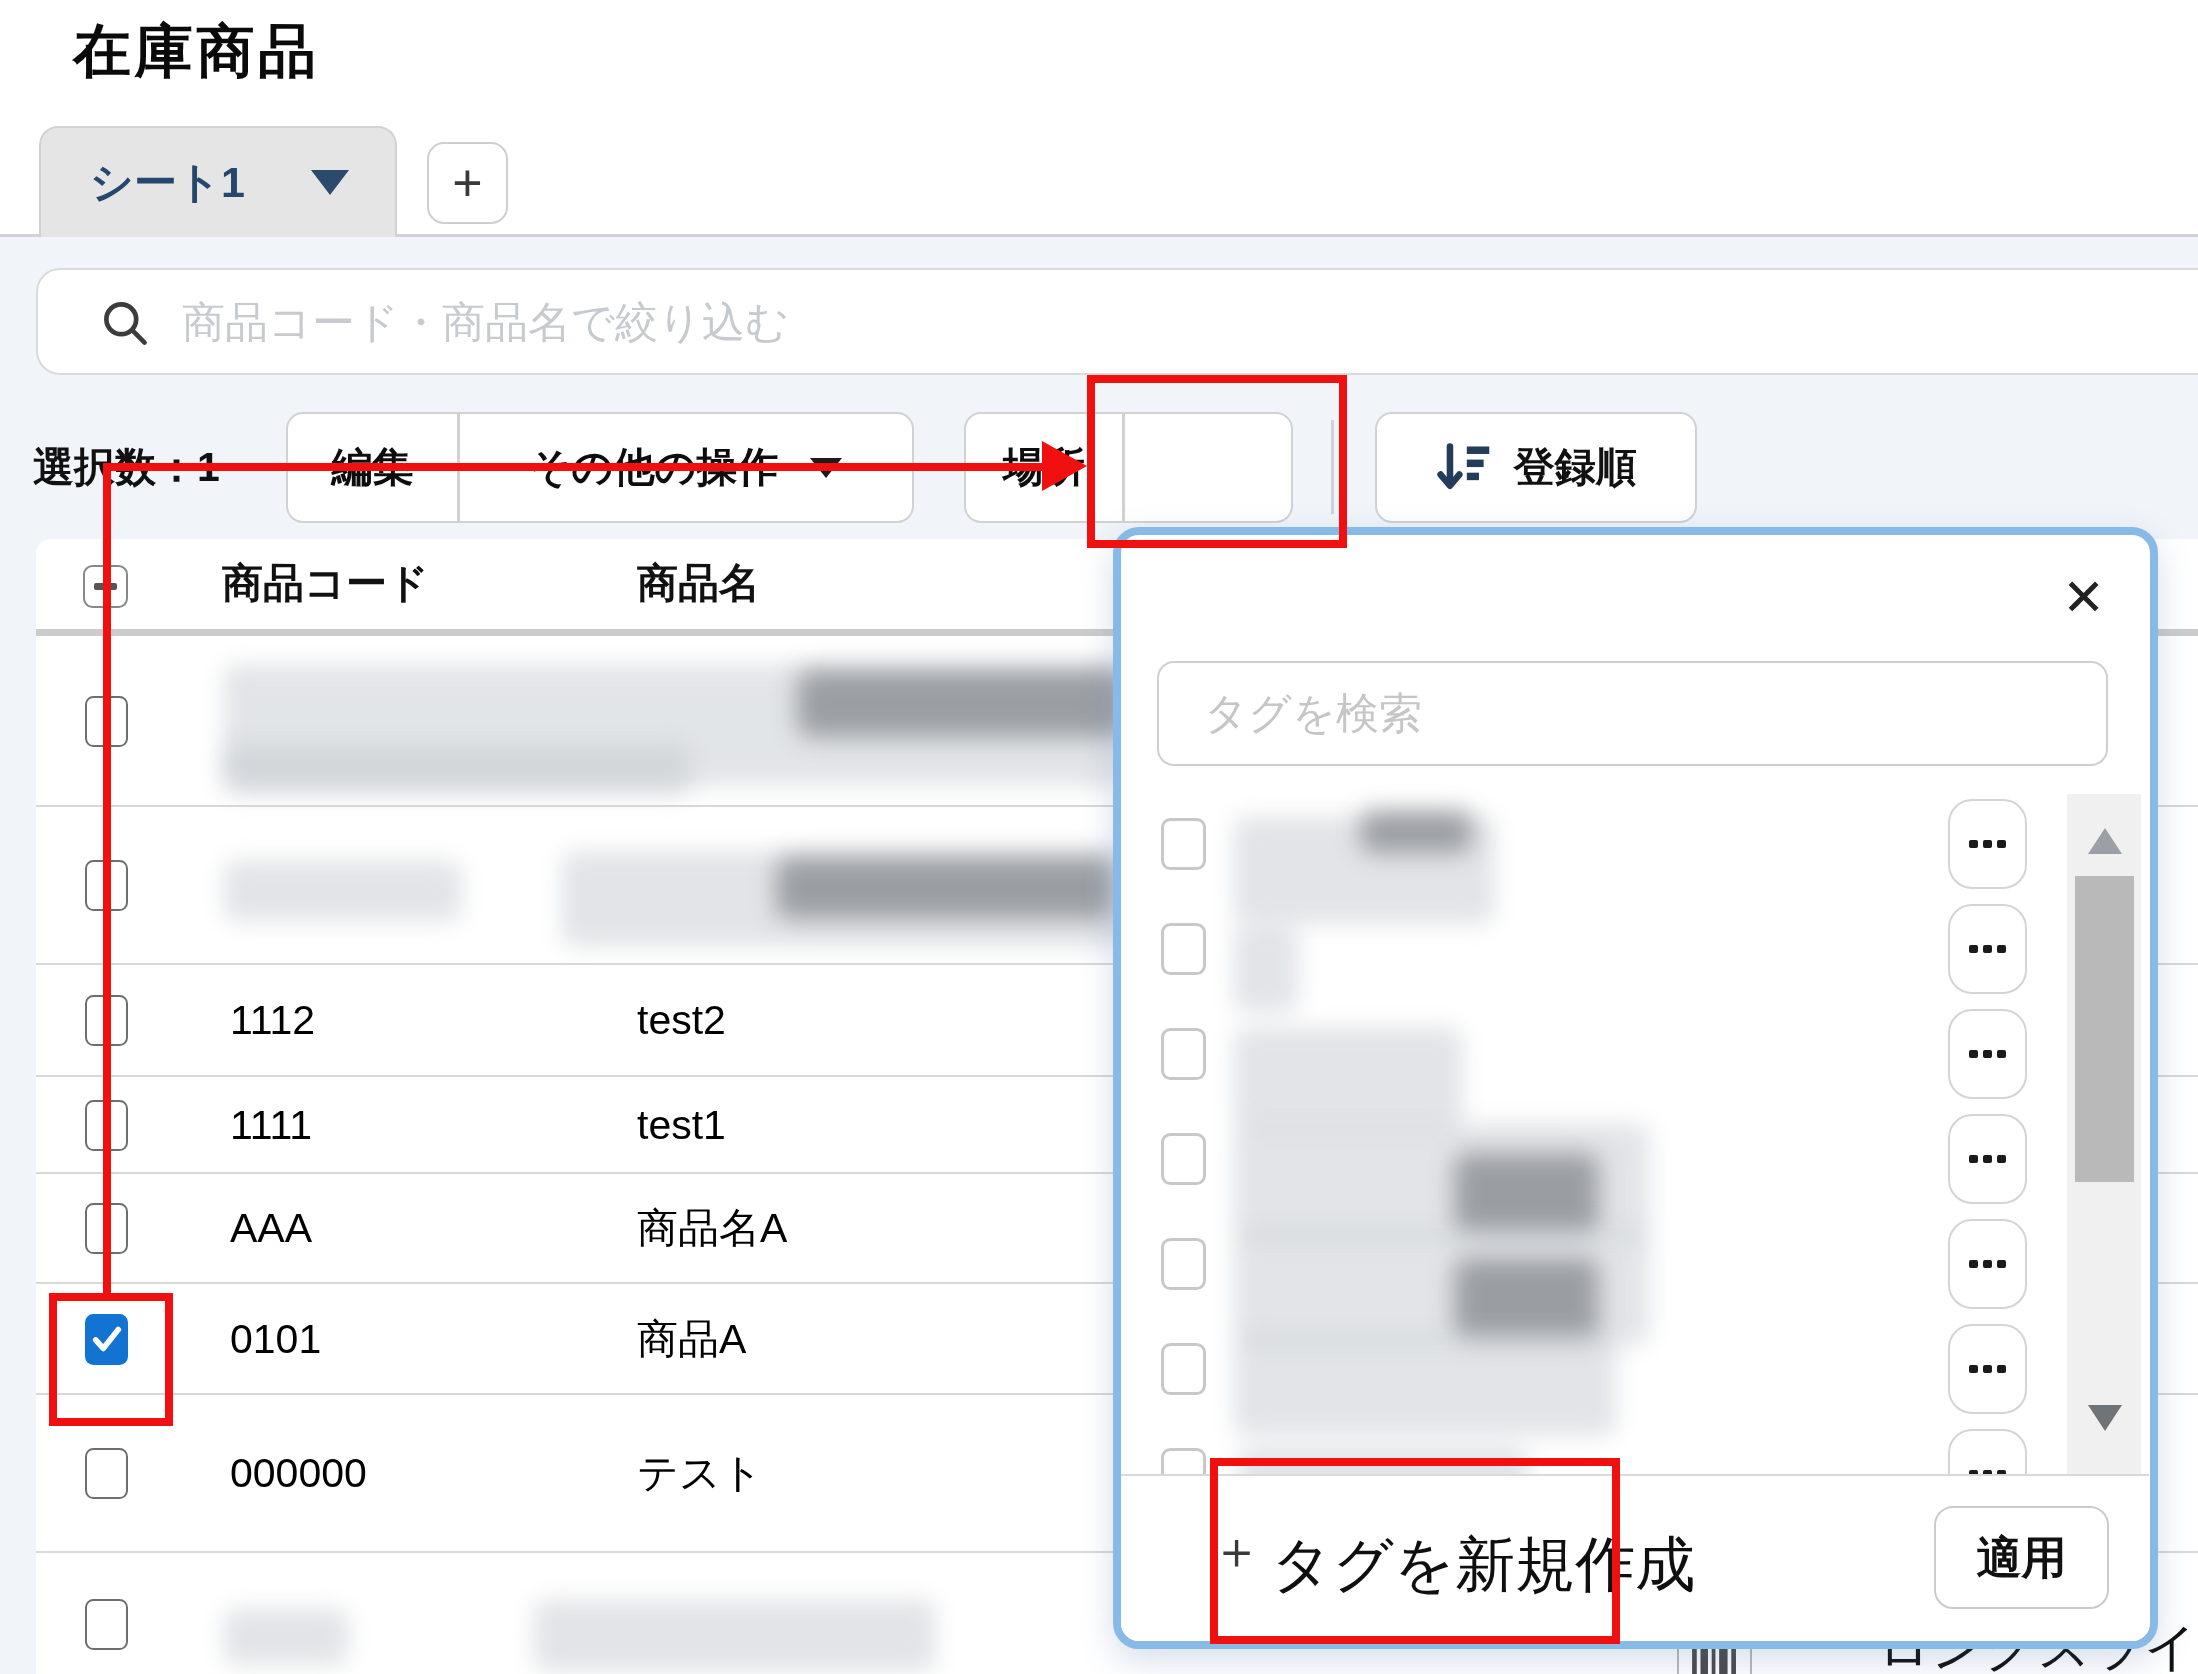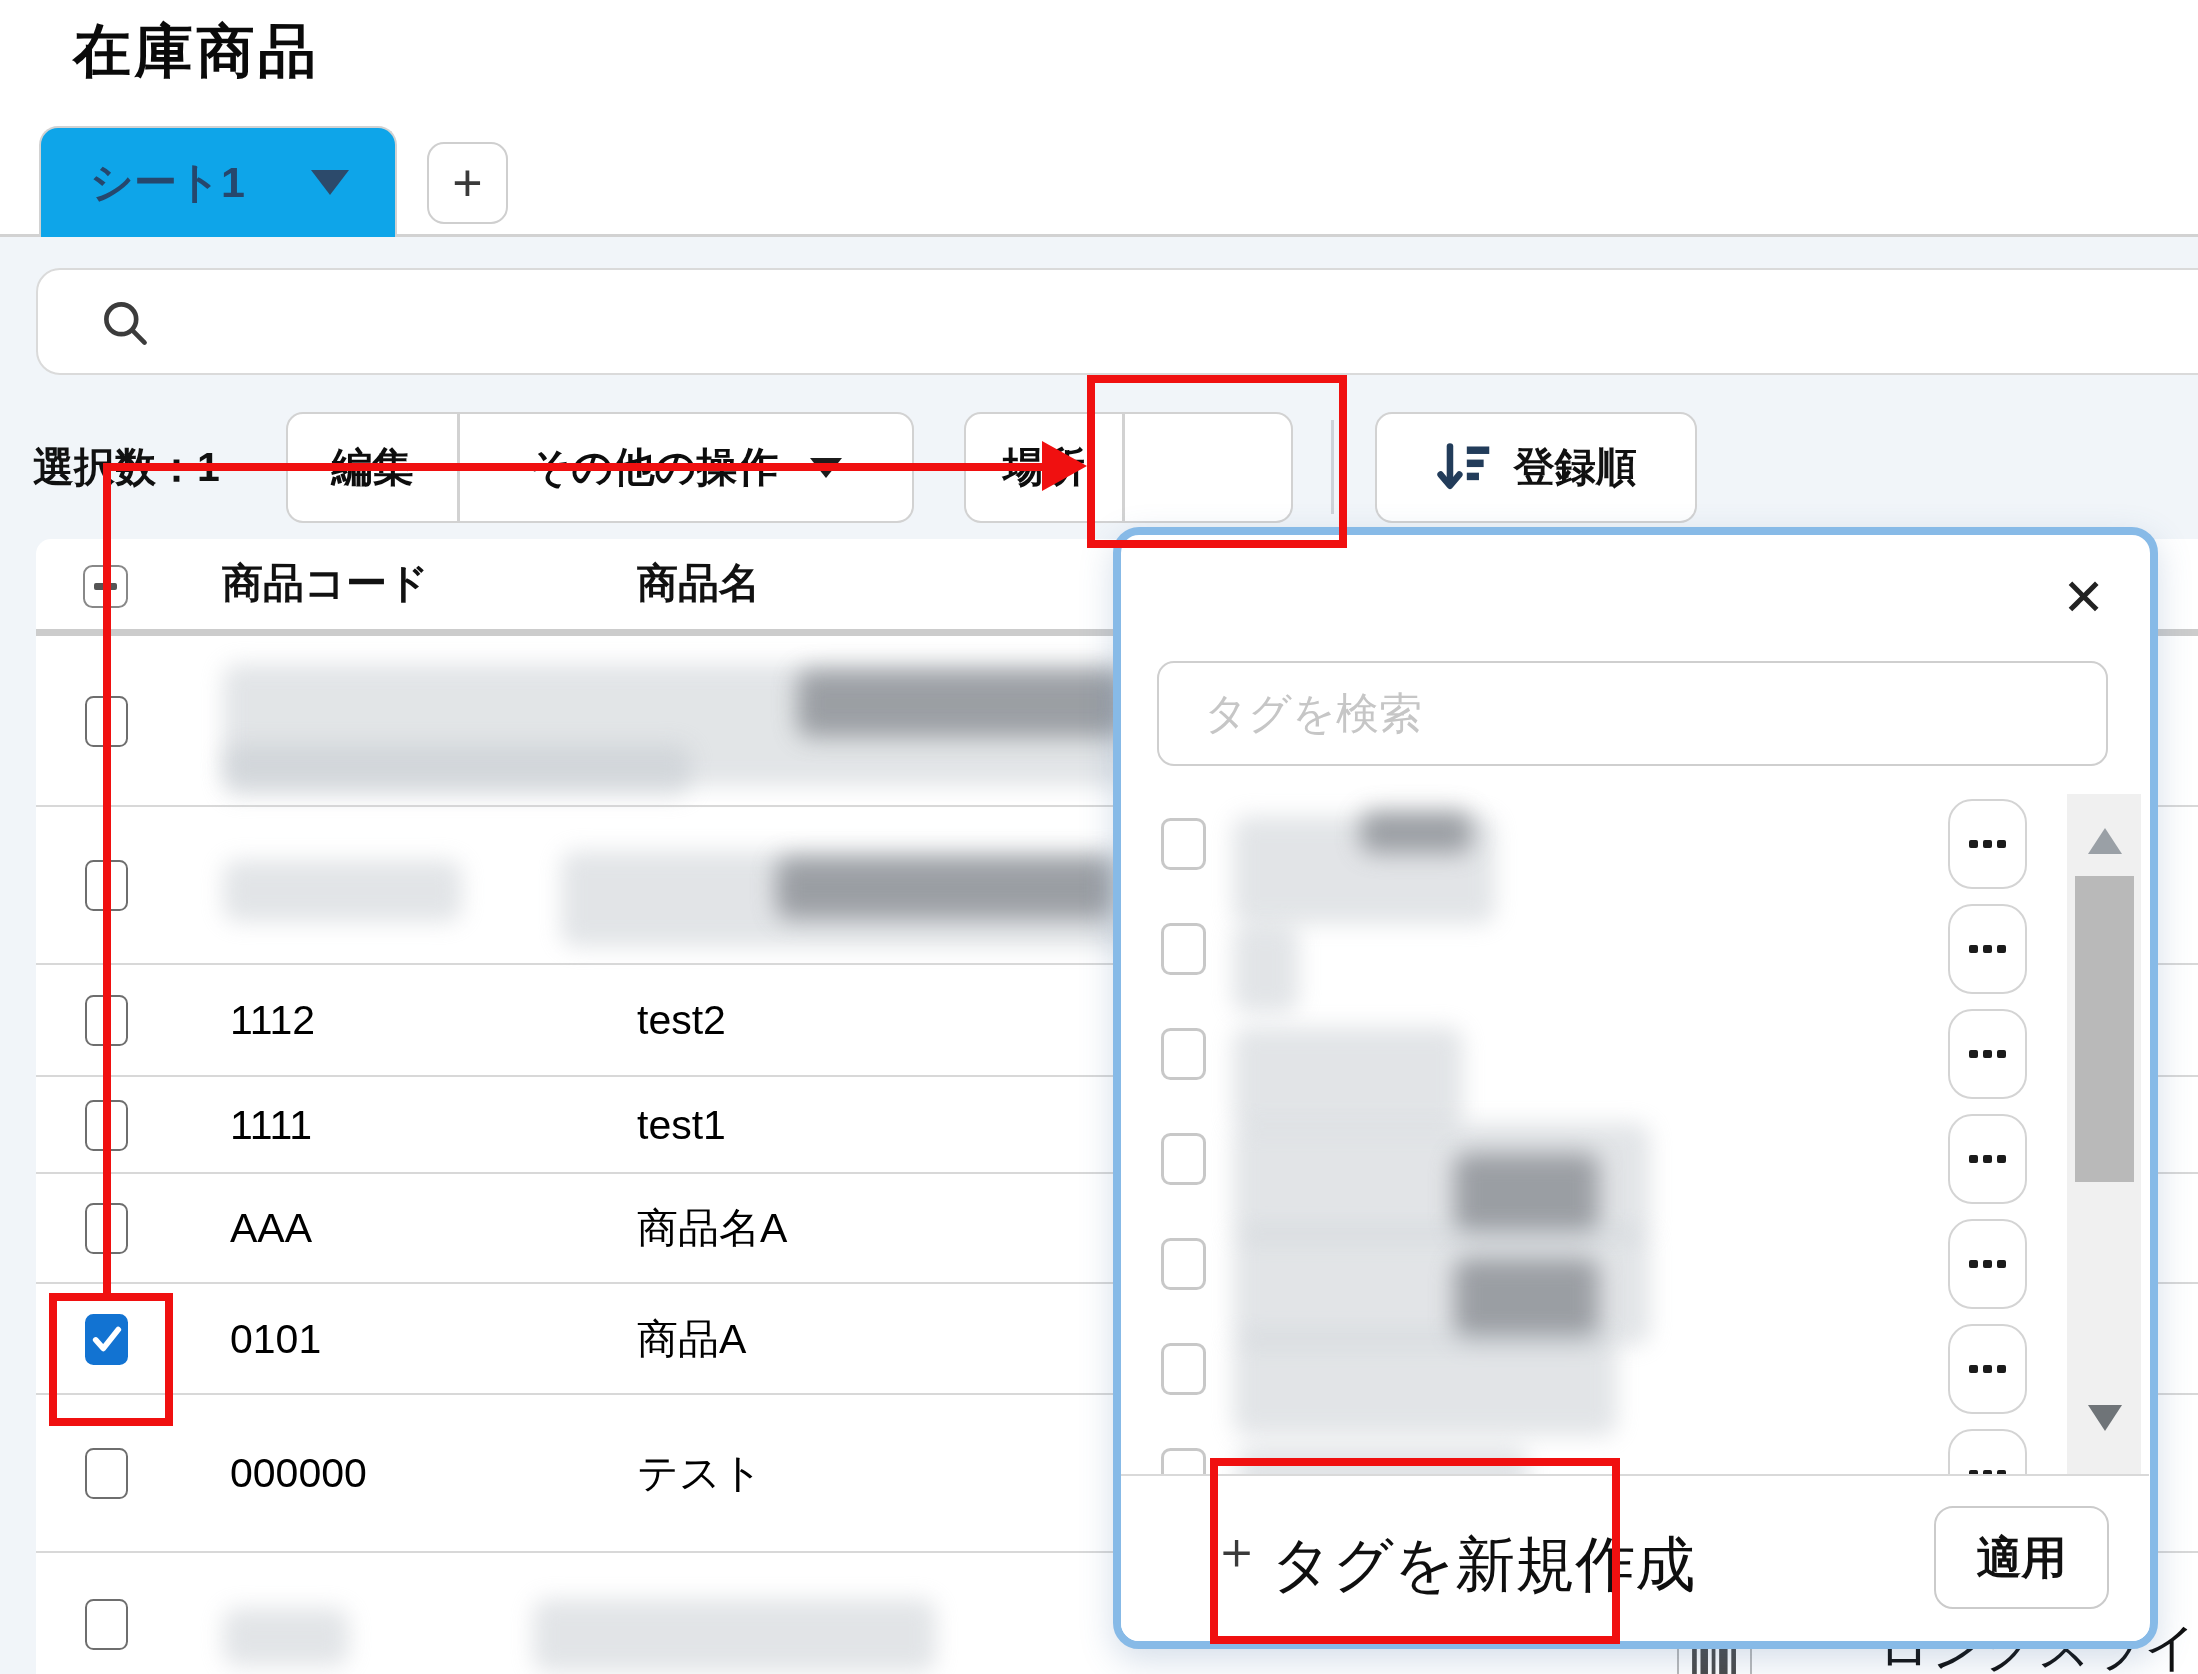--- a/index.html
+++ b/index.html
@@ -8,21 +8,21 @@
     background:#ffffff;
     font-family:"Liberation Sans","DejaVu Sans",sans-serif;
     color:#111;
   }
   .abs{position:absolute;}
 
   
   .page-title{left:73px;top:13px;font-size:58px;font-weight:800;letter-spacing:3.7px;color:#0a0a0a;}
   .tab{
     left:39px;top:126px;width:358px;height:111px;box-sizing:border-box;
-    background:#0ea5e9;border:2.8px solid #d2d2d2;border-bottom:none;
+    background:#e5e5e5;border:2.8px solid #d2d2d2;border-bottom:none;
     border-radius:19px 19px 0 0;display:flex;align-items:center;z-index:3;
   }
   .tab-label{margin-left:49px;font-size:43px;font-weight:600;color:#26476d;}
   .caret-down{width:0;height:0;border-left:19.7px solid transparent;border-right:19.7px solid transparent;border-top:25px solid #2c4a6b;margin-left:66px;}
   .add-tab{
     left:427px;top:142px;width:81px;height:82px;box-sizing:border-box;background:#fff;
     border:2.8px solid #cfcfcf;border-radius:17px;display:flex;align-items:center;justify-content:center;
     font-size:52px;font-weight:500;color:#3a3a3a;z-index:3;
   }
   .tabbar-line{left:0;top:234px;width:2199px;height:2.8px;background:#d2d2d2;z-index:1;}
@@ -124,20 +124,21 @@
 <div class="abs add-tab">
   <span>+</span>
 </div>
 <div class="abs tabbar-line"></div>
 
 <div class="abs searchbar">
   <svg class="abs" style="left:60px;top:26px;" width="54" height="54" viewBox="0 0 58 58">
     <circle cx="25" cy="25" r="16" fill="none" stroke="#3c3c3c" stroke-width="5"></circle>
     <line x1="37" y1="37" x2="50" y2="50" stroke="#3c3c3c" stroke-width="5" stroke-linecap="round"></line>
   </svg>
+  <input type="text" placeholder="商品コード・商品名で絞り込む" style="">
 </div>
 
 <div class="abs sel-label">選択数：1</div>
 
 <div class="abs btn-group grp1">
   <div class="seg" style="width:169px;">
     <span>編集</span>
   </div>
   <div class="seg-divider"></div>
   <div class="seg" style="flex:1;">

